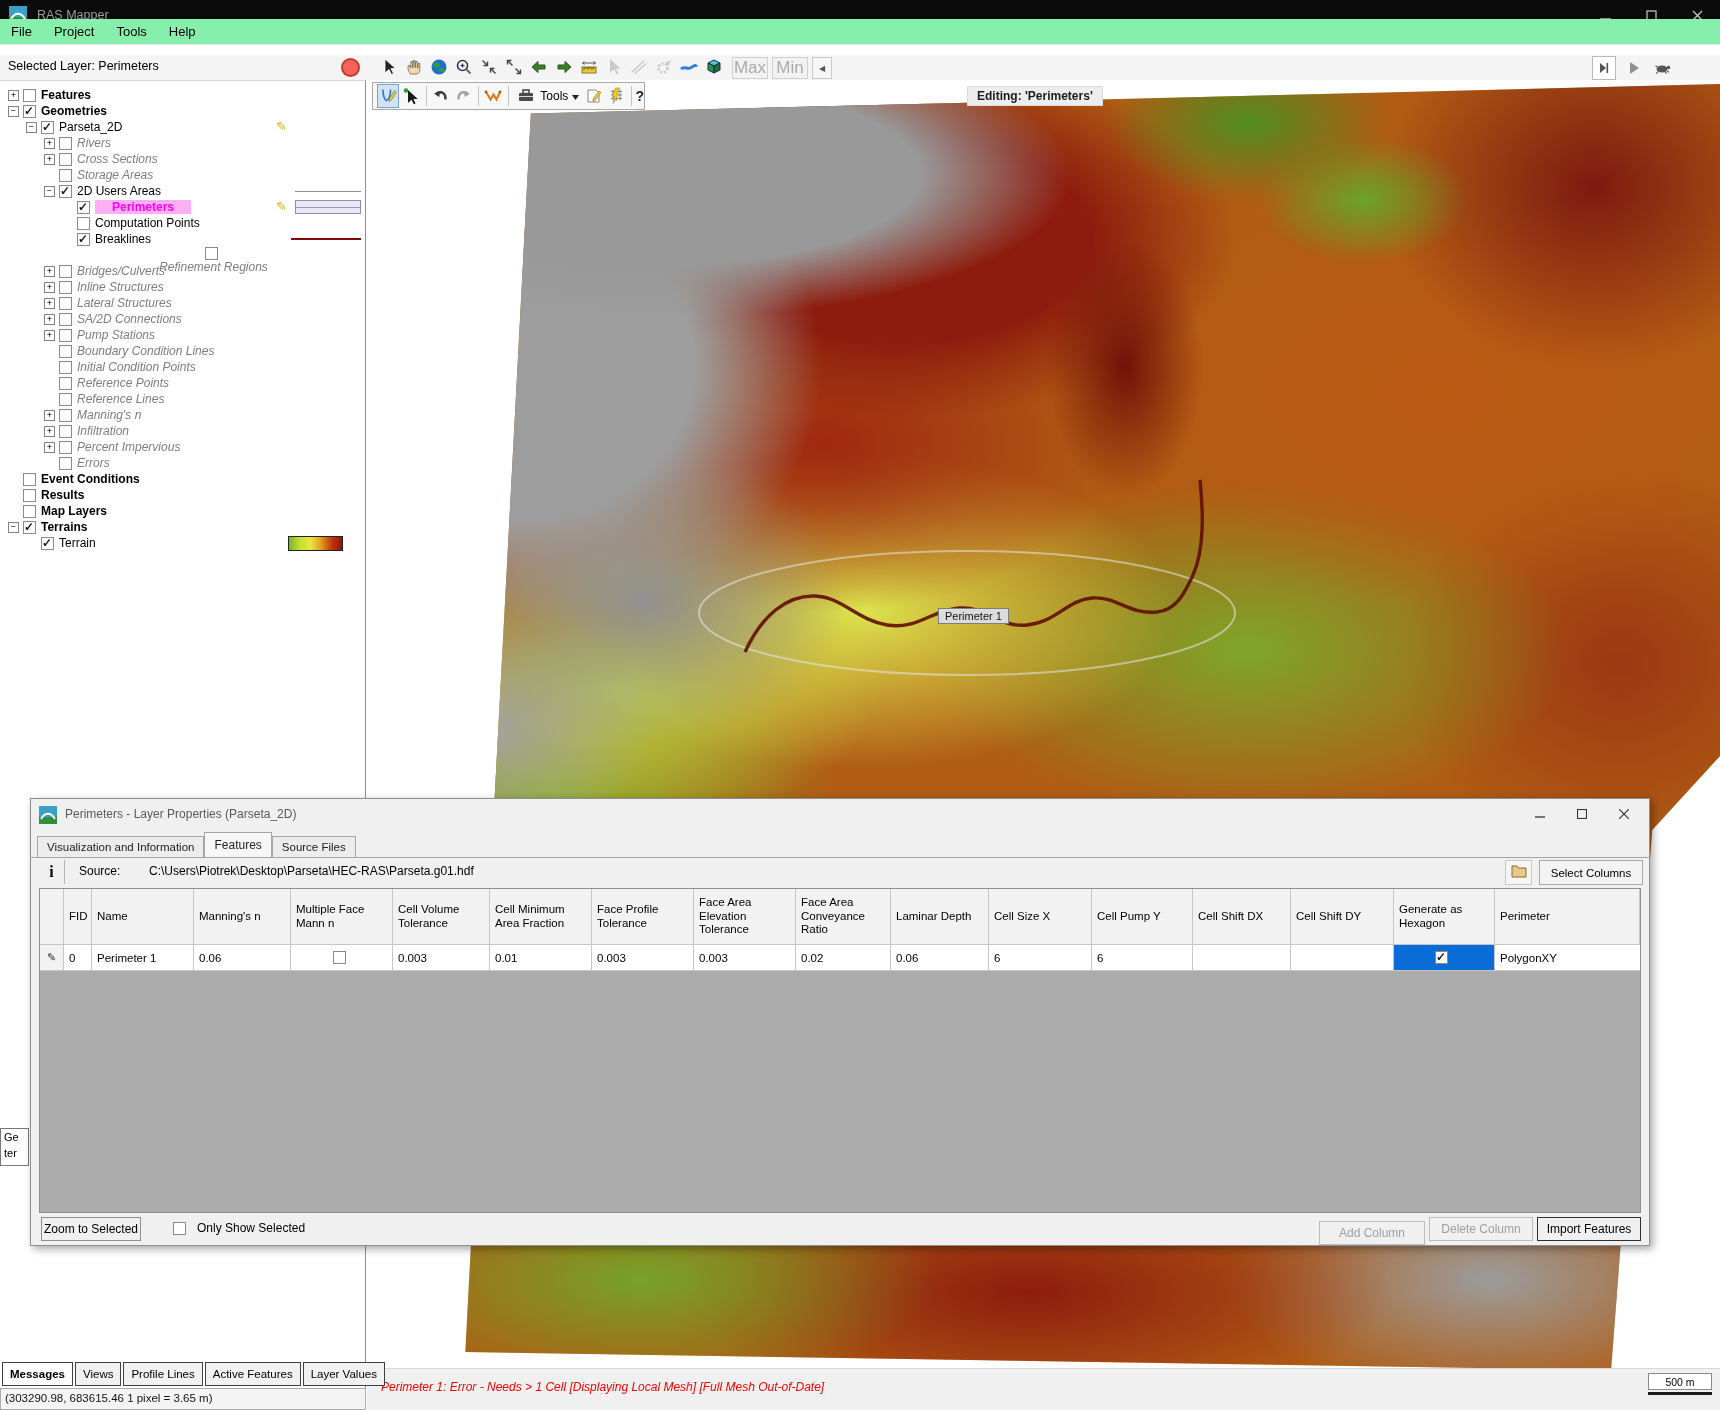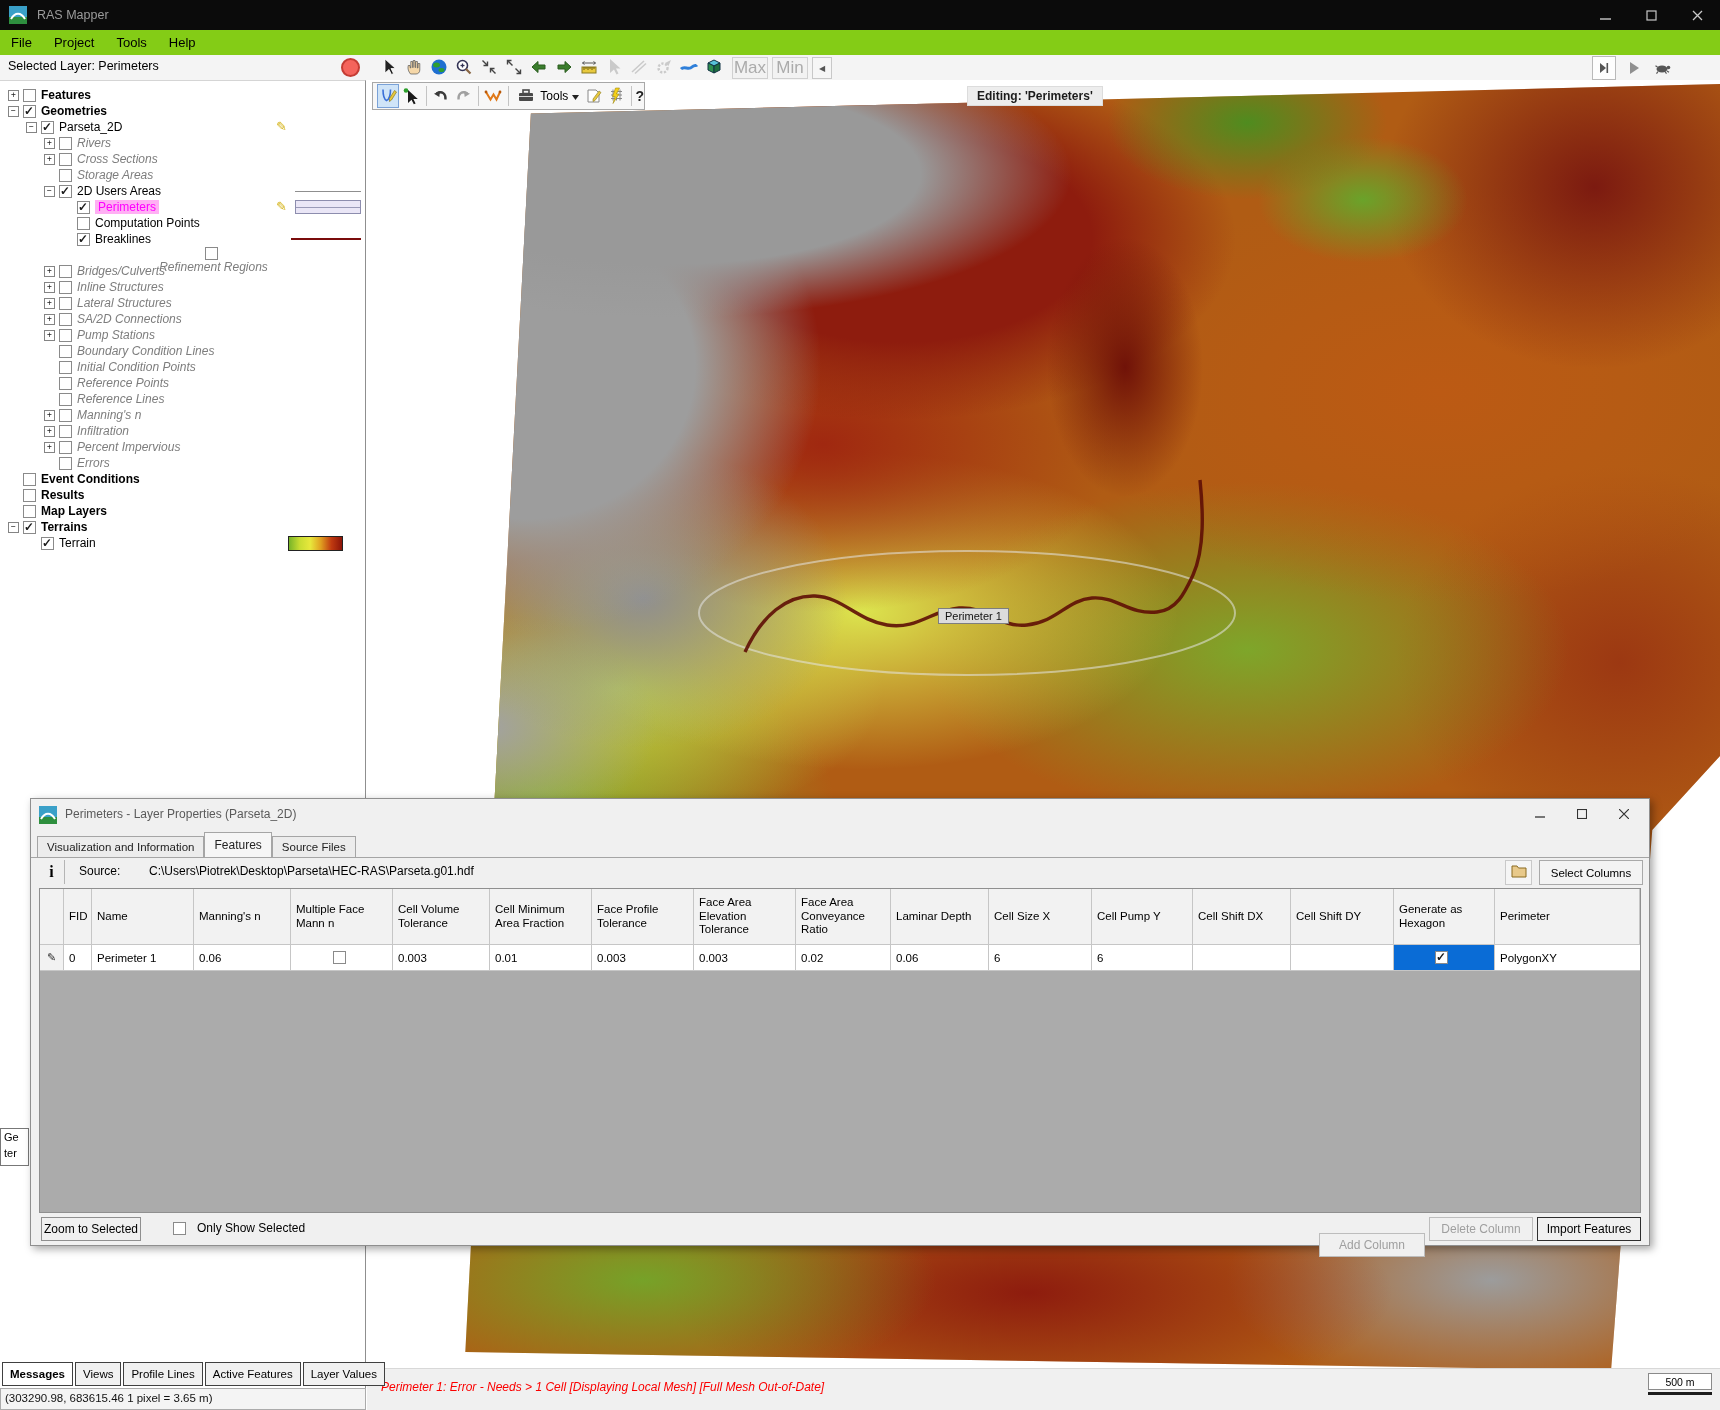--- a/index.html
+++ b/index.html
@@ -5,21 +5,21 @@
   html,body{margin:0;padding:0;background:#777;}
   .app{position:relative;width:1720px;height:1410px;background:#fff;overflow:hidden;
        font-family:"Liberation Sans",sans-serif;color:#000;}
   
   .titlebar{position:absolute;left:0;top:0;width:1720px;height:30px;background:#0b0b0b;display:flex;align-items:center;}
   .titlebar .appicon{margin-left:9px;width:18px;height:18px;}
   .titlebar .ttl{margin-left:10px;font-size:12.5px;color:#9b9b9b;}
   .wbtns{position:absolute;right:0;top:0;height:30px;display:flex;}
   .wbtn{width:46px;height:30px;display:flex;align-items:center;justify-content:center;color:#c9c9c9;}
   
-  .menubar{position:absolute;left:0;top:30px;width:1720px;height:25px;background:#84cc16;display:flex;align-items:center;border-bottom:1px solid #e8e8e8;}
+  .menubar{position:absolute;left:0;top:19px;width:1720px;height:25px;background:#86efac;display:flex;align-items:center;border-bottom:1px solid #e8e8e8;}
   .menu-item{padding:0 11px;font-size:13px;}
   
   .subbar{position:absolute;left:0;top:55px;width:1720px;height:25px;background:#f4f4f4;}
   .sel-layer{position:absolute;left:8px;top:4px;font-size:12.5px;}
   .stopcircle{position:absolute;left:341px;top:3px;width:15px;height:15px;border-radius:50%;background:#f4645c;border:2px solid #c43c34;}
   #maintb{position:absolute;left:378px;top:1px;display:flex;gap:3px;}
   .tbi{width:22px;height:22px;display:inline-flex;align-items:center;justify-content:center;}
   .tbi.dis{filter:grayscale(1);opacity:.45;}
   .maxmin{position:absolute;left:732px;top:2px;display:flex;gap:4px;}
   .mbtn{width:34px;height:20px;background:#f2f2f2;border:1px solid #d0d0d0;color:#ababab;font-size:17px;display:flex;align-items:center;justify-content:center;}
@@ -30,21 +30,21 @@
   .leftpanel{position:absolute;left:0;top:80px;width:366px;height:1330px;background:#fff;border-right:1px solid #8f8f8f;border-top:1px solid #d5d5d5;box-sizing:border-box;}
   #tree{position:absolute;left:0;top:6px;width:100%;}
   .trow{position:relative;height:16px;display:flex;align-items:center;font-size:12px;white-space:nowrap;}
   .exp{flex:0 0 auto;width:9px;height:9px;border:1px solid #848484;background:#fff;color:#222;
        font:8px/7px "DejaVu Sans Mono",monospace;text-align:center;margin-right:4px;box-sizing:content-box;}
   .expsp{flex:0 0 auto;width:11px;margin-right:4px;}
   .cb{flex:0 0 auto;width:13px;height:13px;border:1px solid #8a8a8a;background:#fff;position:relative;box-sizing:border-box;margin-right:5px;}
   .cb.checked::after{content:"\2713";position:absolute;left:0;top:-2px;font-size:12px;font-weight:bold;color:#1a1a1a;}
   .tl{font-weight:bold;}
   .te{color:#7d7d7d;font-style:italic;}
-  .tsel{background:#ffb0f4;color:#ff00ff;font-weight:normal;padding:0 3px;}
+  .tsel{background:#ffb0f4;color:#ff00ff;font-weight:bold;padding:0 17px;}
   .pencil{position:absolute;left:276px;top:0;color:#d3b112;font-size:13px;line-height:16px;}
   .sw-grayline{position:absolute;left:295px;top:8px;width:66px;border-top:1px solid #8f8f8f;}
   .sw-redline{position:absolute;left:291px;top:7px;width:70px;border-top:2px solid #7a0c0c;}
   .sw-peribox{position:absolute;left:295px;top:1px;width:66px;height:14px;background:#eae6f6;border:1px solid #8d8dae;box-sizing:border-box;}
   .sw-peribox::after{content:"";position:absolute;left:0;top:6px;width:100%;border-top:1px solid #9a9ab8;}
   .sw-ramp{position:absolute;left:288px;top:1px;width:53px;height:13px;border:1px solid #222;
            background:linear-gradient(to right,#78b428,#c8dc32,#e8e83c,#e0a020,#c03a10,#8c1408);}
   
   .map{position:absolute;left:367px;top:80px;width:1353px;height:1330px;background:#fff;overflow:hidden;}
   #terrain{position:absolute;left:70px;top:4px;width:1286px;height:1286px;
@@ -114,21 +114,21 @@
   .dcell.bluesel{background:#0a6cd6;}
   .selcell{width:24px;flex:0 0 auto;}
   .hsel{height:56px;background:#f2f2f2;border-right:1px solid #c6c6c6;border-bottom:1px solid #c6c6c6;box-sizing:border-box;}
   .dsel{height:26px;background:#f2f2f2;border-right:1px solid #c6c6c6;border-bottom:1px solid #c6c6c6;box-sizing:border-box;
         font-size:11px;color:#333;display:flex;align-items:center;justify-content:center;}
   .dbottom{position:absolute;left:0;top:418px;width:100%;height:30px;}
   .btn{background:#f0f0f0;border:1px solid #8f8f8f;font-size:12px;display:flex;align-items:center;justify-content:center;box-sizing:border-box;}
   .btn.dis{color:#9f9f9f;border-color:#bdbdbd;}
   #zoomsel{position:absolute;left:10px;top:0;width:100px;height:24px;}
   .onlyshow{position:absolute;left:142px;top:4px;display:flex;align-items:center;gap:6px;font-size:12px;}
-  #addcol{position:absolute;left:1288px;top:16px;width:106px;height:24px;}
+  #addcol{position:absolute;left:1288px;top:4px;width:106px;height:24px;}
   #delcol{position:absolute;left:1398px;top:0;width:104px;height:24px;}
   #impfeat{position:absolute;left:1506px;top:0;width:104px;height:24px;border-color:#2f2f2f;}
   
   .btabs{position:absolute;left:2px;top:1362px;height:24px;display:flex;gap:2px;z-index:3;}
   .btab{height:22px;padding:0 7px;border:1px solid #404040;background:#f1f1f1;font-size:11.5px;display:flex;align-items:center;}
   .btab.active{background:#fff;font-weight:bold;}
   .coordbar{position:absolute;left:0;top:1388px;width:366px;height:22px;background:#f4f4f4;border:1px solid #ababab;box-sizing:border-box;z-index:3;}
   .coordtxt{position:absolute;left:4px;top:3px;font-size:11.5px;color:#111;}
   .msgstrip{position:absolute;left:367px;top:1368px;width:1353px;height:42px;background:#f0f0f0;border-top:1px solid #d8d8d8;z-index:2;}
   .errtxt{position:absolute;left:14px;top:11px;font-size:12px;font-style:italic;color:#fb0000;}

